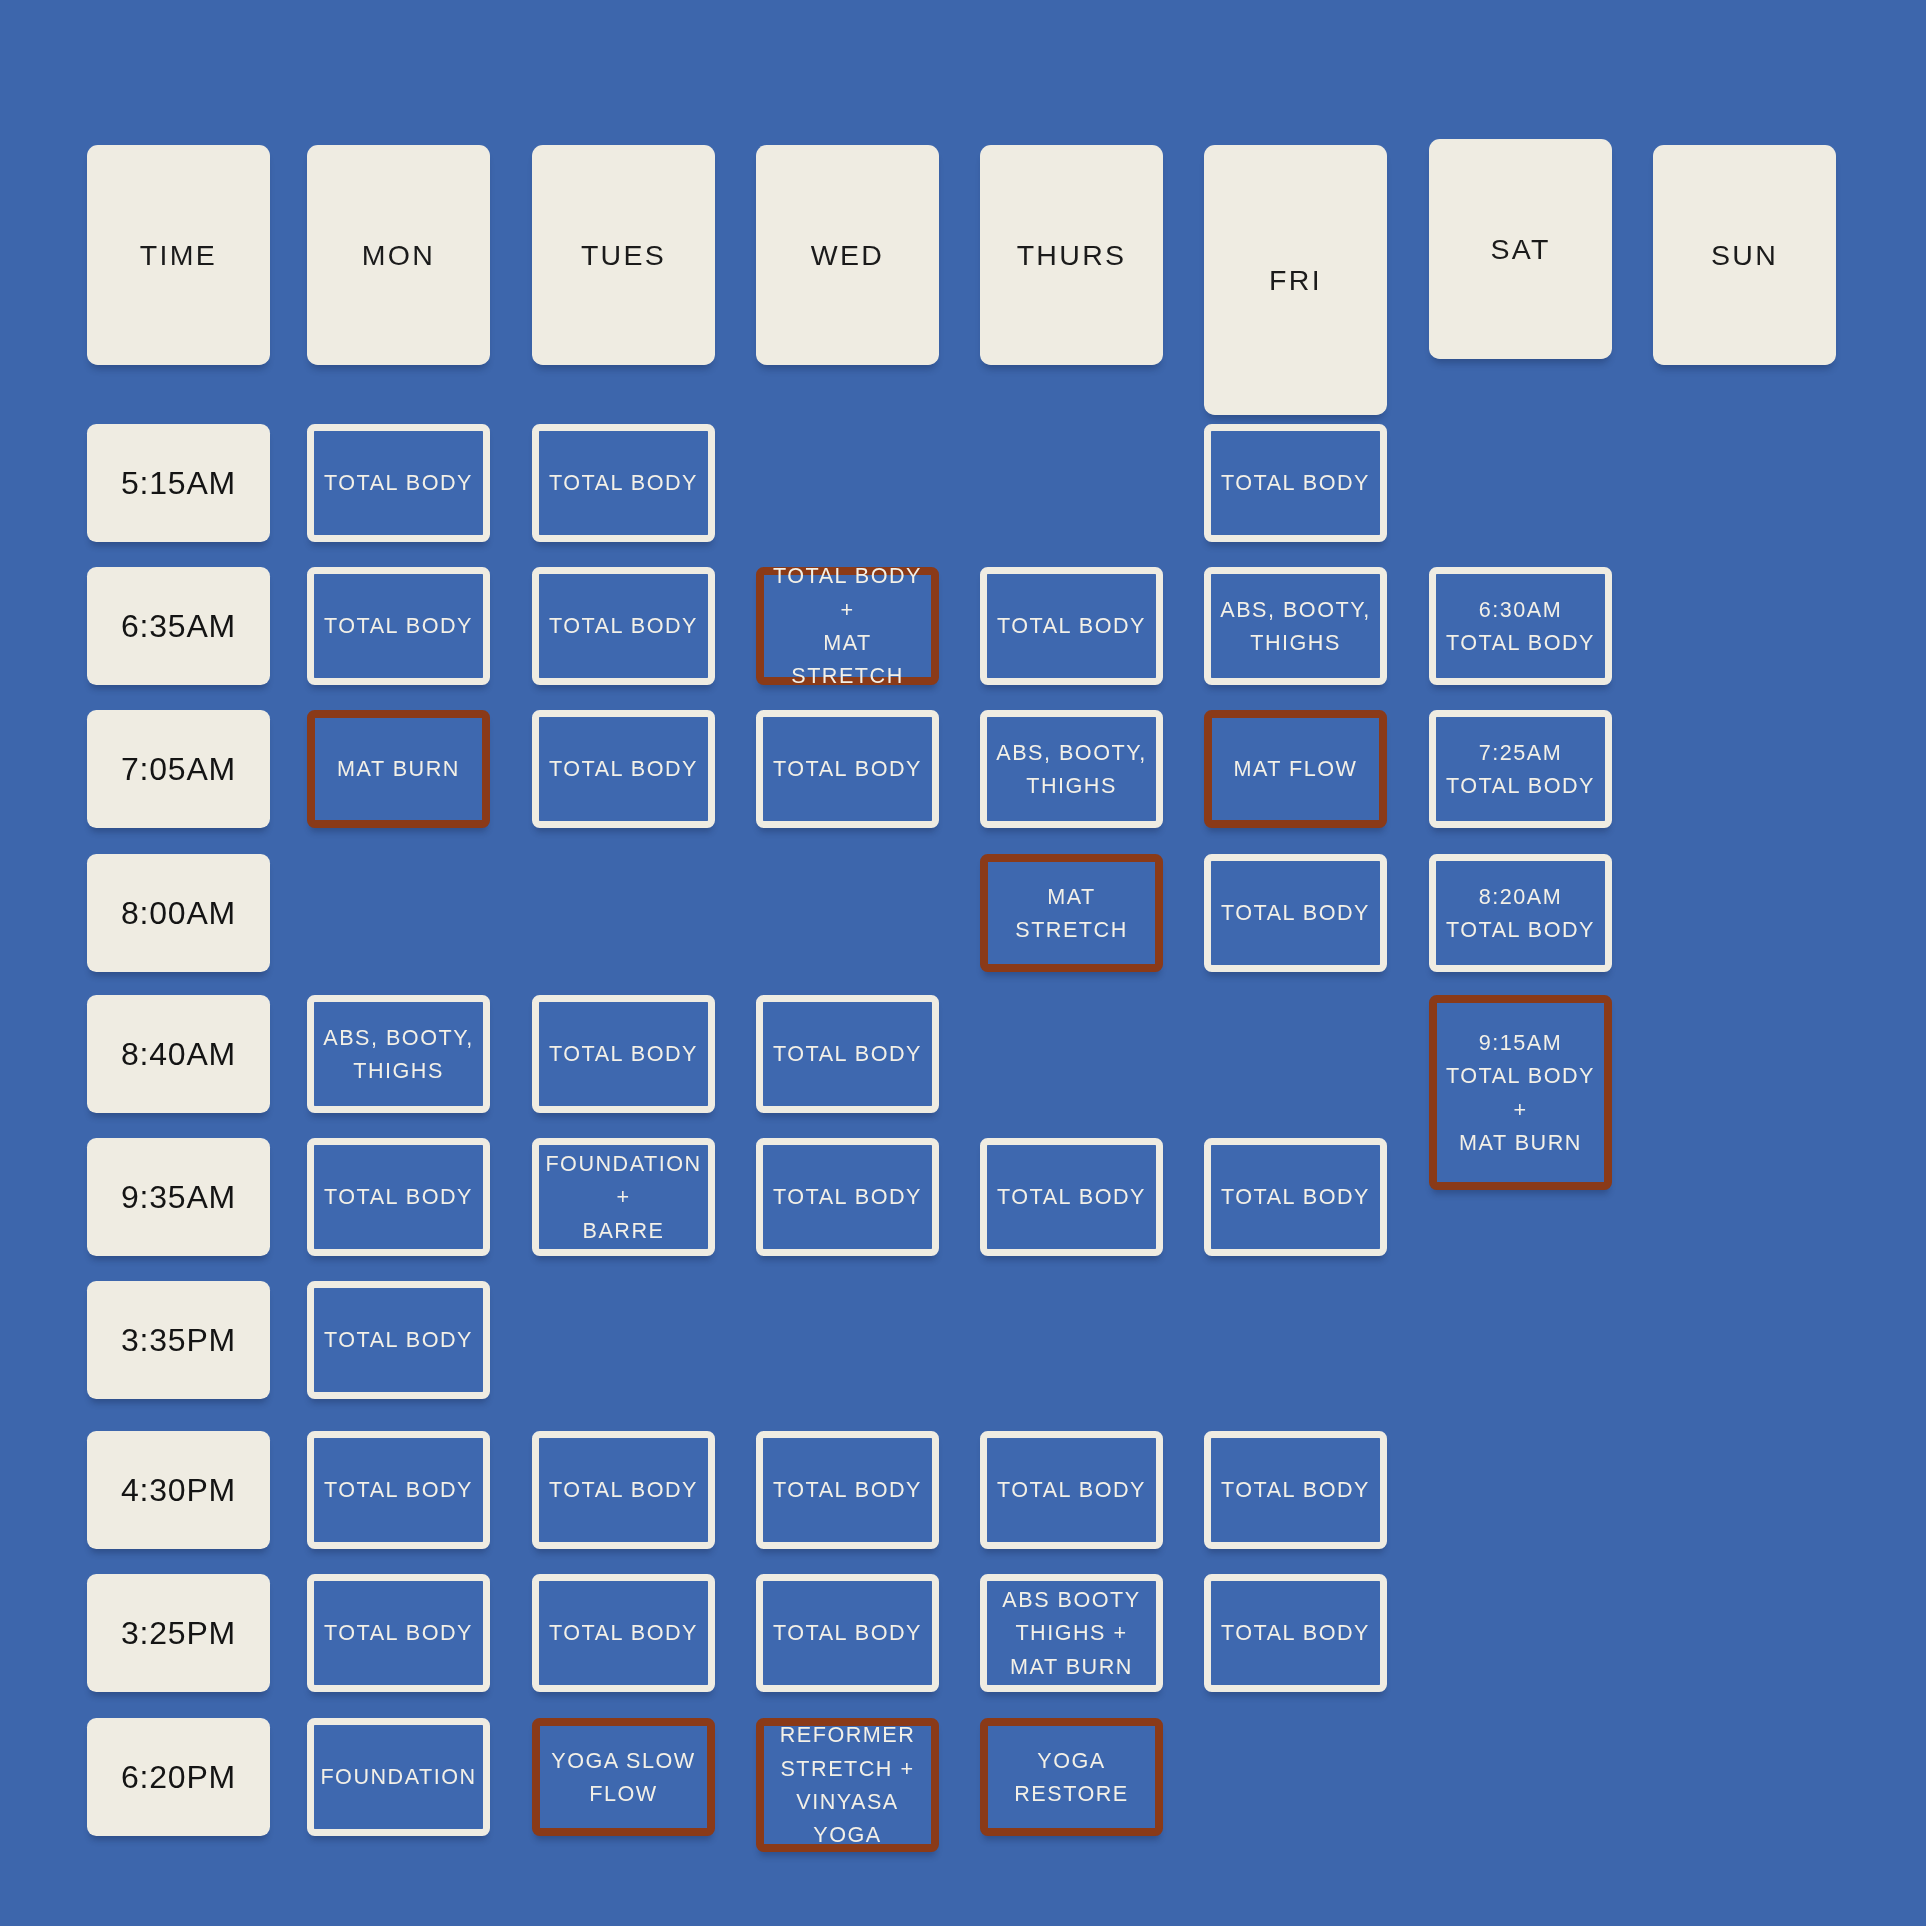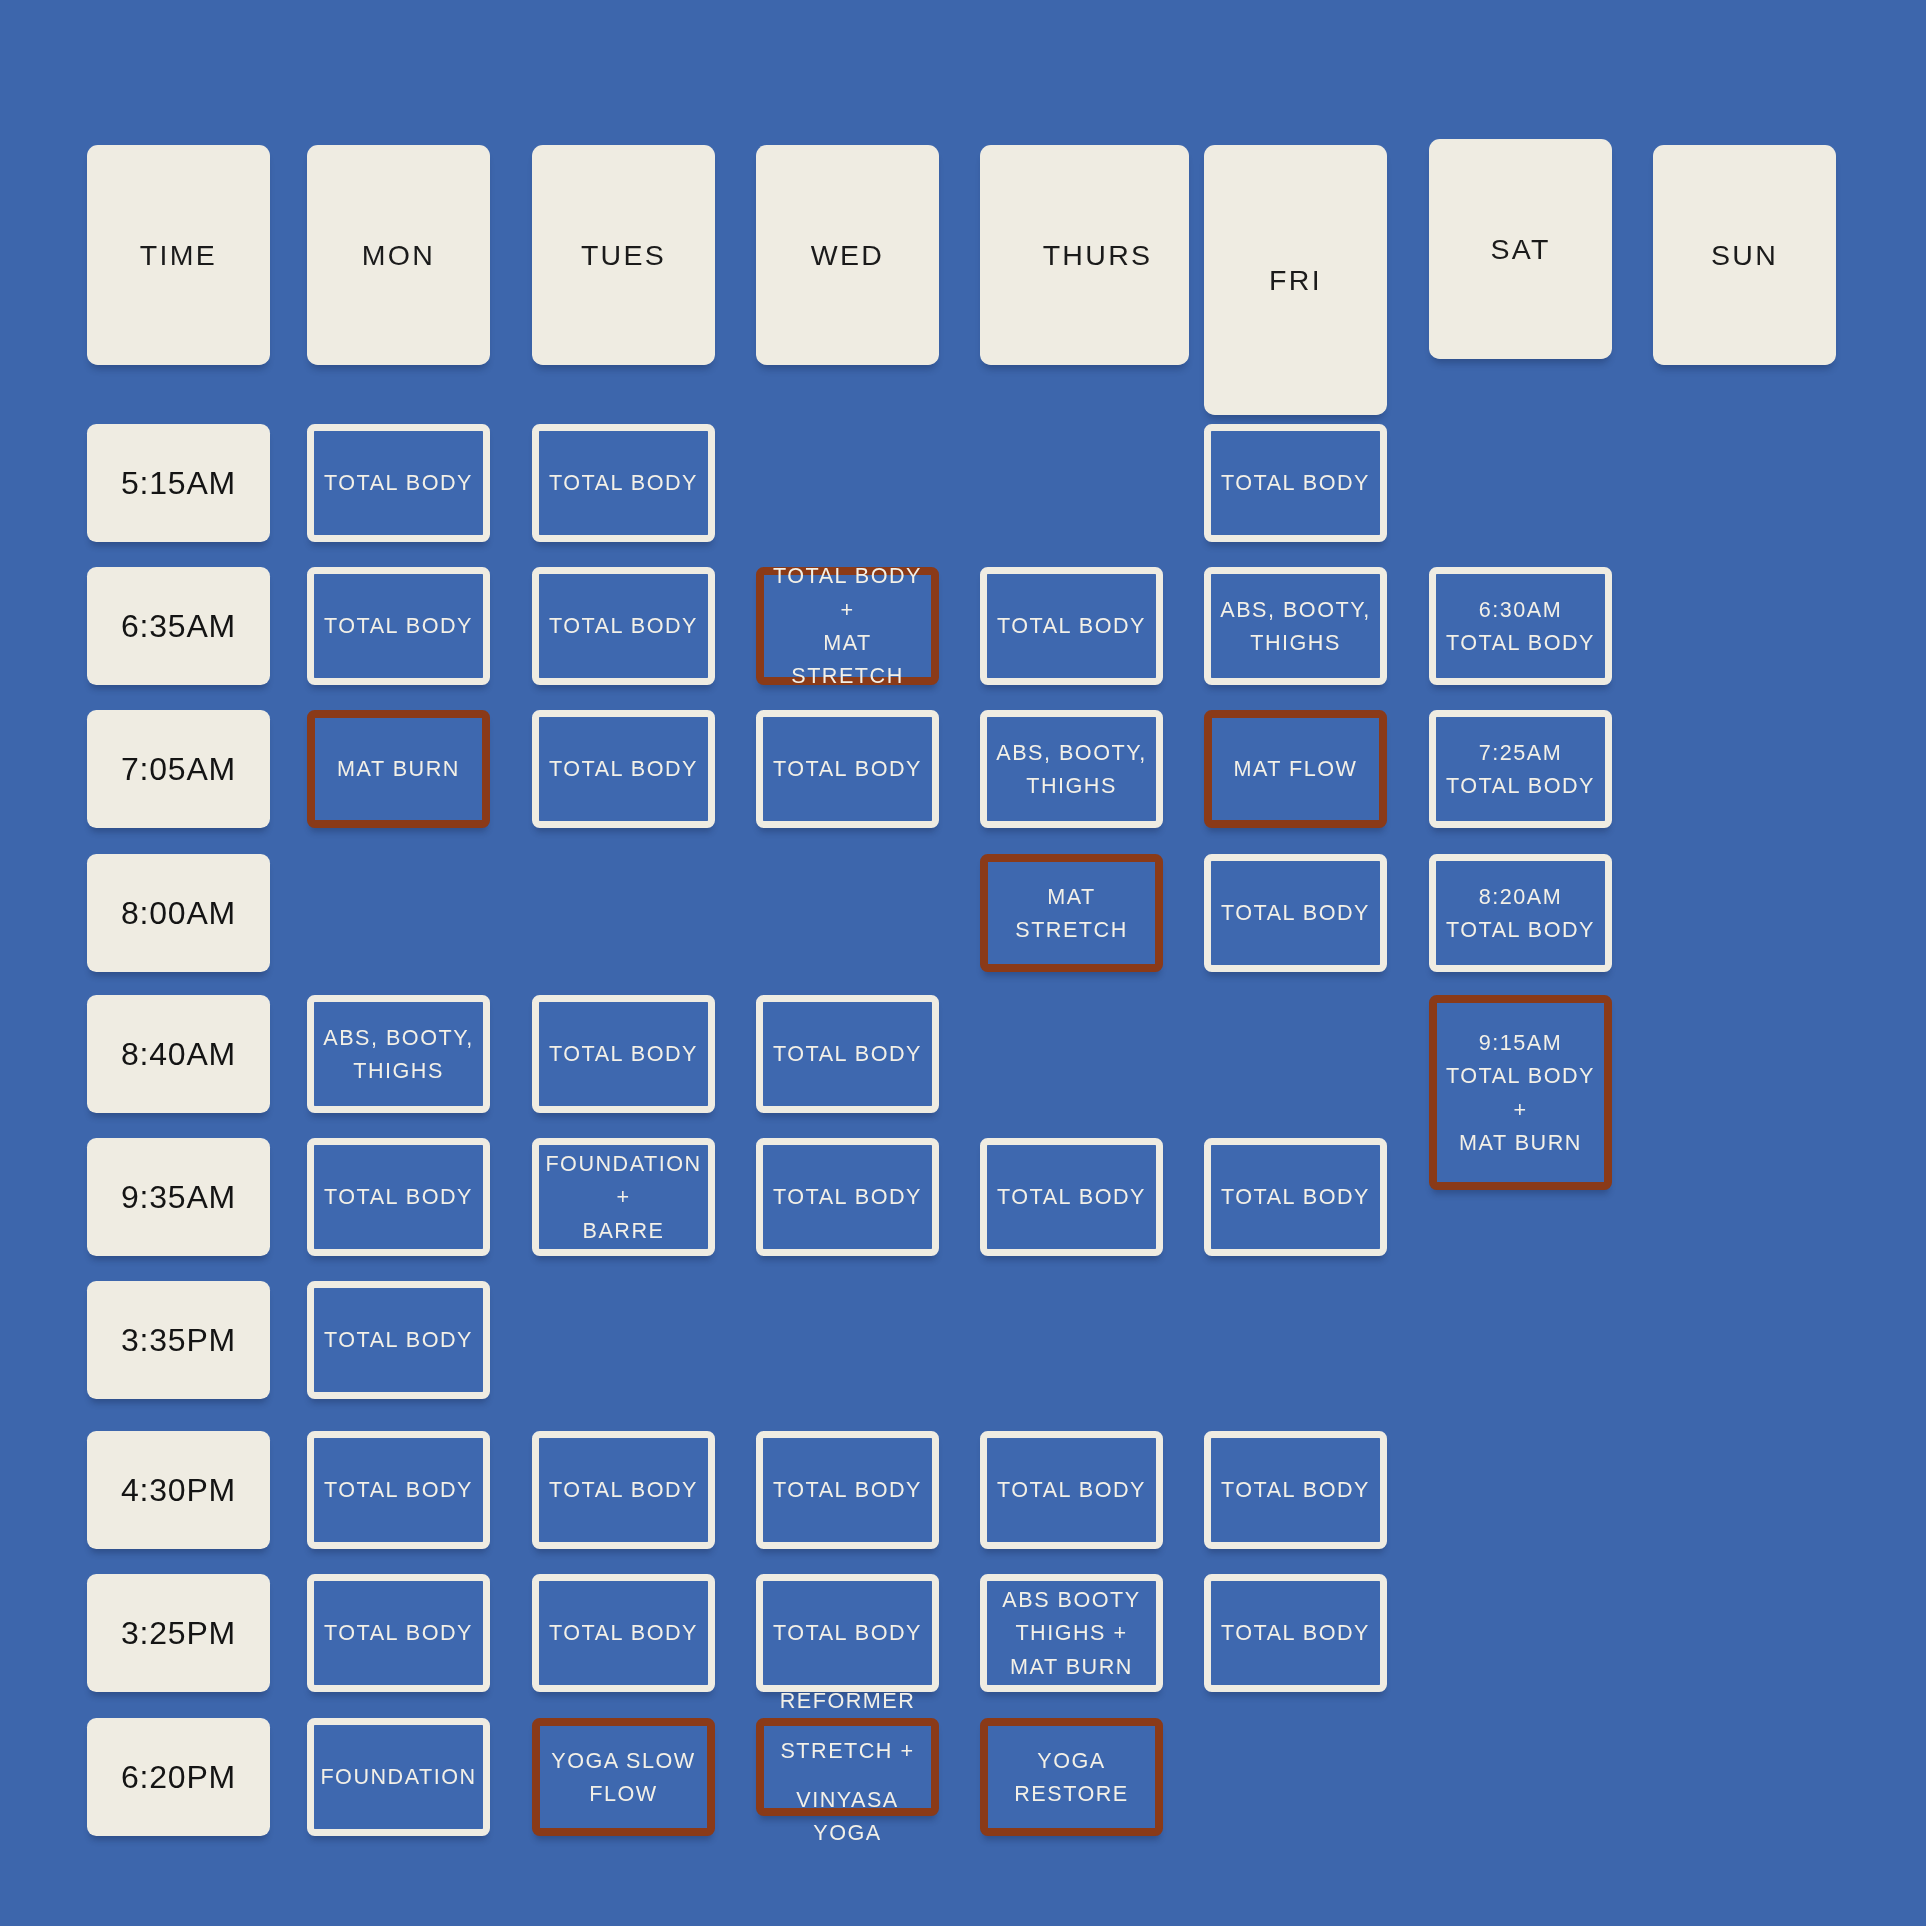--- a/index.html
+++ b/index.html
@@ -43,21 +43,21 @@
   .cls .ln{display:block;padding:0 4.6px;}
 </style>
 </head>
 <body>
 
 <div id="board">
     <div class="hdr" style="left: 87px; top: 145px; width: 183px; height: 220px;">TIME</div>
     <div class="hdr" style="left: 307px; top: 145px; width: 183px; height: 220px;">MON</div>
     <div class="hdr" style="left: 532px; top: 145px; width: 183px; height: 220px;">TUES</div>
     <div class="hdr" style="left: 756px; top: 145px; width: 183px; height: 220px;">WED</div>
-    <div class="hdr" style="left: 980px; top: 145px; width: 183px; height: 220px; padding-left: 26px;">THURS</div>
+    <div class="hdr" style="left: 980px; top: 145px; width: 183px; height: 220px;">THURS</div>
     <div class="hdr" style="left: 1204px; top: 145px; width: 183px; height: 270px;">FRI</div>
     <div class="hdr" style="left: 1429px; top: 139px; width: 183px; height: 220px;">SAT</div>
     <div class="hdr" style="left: 1653px; top: 145px; width: 183px; height: 220px;">SUN</div>
     <div class="timecell" style="left: 87px; top: 424px; width: 183px; height: 118px;">5:15AM</div>
     <div class="timecell" style="left: 87px; top: 567px; width: 183px; height: 118px;">6:35AM</div>
     <div class="timecell" style="left: 87px; top: 710px; width: 183px; height: 118px;">7:05AM</div>
     <div class="timecell" style="left: 87px; top: 854px; width: 183px; height: 118px;">8:00AM</div>
     <div class="timecell" style="left: 87px; top: 995px; width: 183px; height: 118px;">8:40AM</div>
     <div class="timecell" style="left: 87px; top: 1138px; width: 183px; height: 118px;">9:35AM</div>
     <div class="timecell" style="left: 87px; top: 1281px; width: 183px; height: 118px;">3:35PM</div>
@@ -191,21 +191,21 @@
     <div class="cls white" style="left: 1204px; top: 1574px; width: 183px; height: 118px;">
       <span class="ln">TOTAL BODY</span>
     </div>
     <div class="cls white" style="left: 307px; top: 1718px; width: 183px; height: 118px;">
       <span class="ln">FOUNDATION</span>
     </div>
     <div class="cls red" style="left: 532px; top: 1718px; width: 183px; height: 118px;">
       <span class="ln">YOGA SLOW</span>
       <span class="ln">FLOW</span>
     </div>
-    <div class="cls red" style="left: 756px; top: 1718px; width: 183px; height: 98px; gap: 16px;">
+    <div class="cls red" style="left: 756px; top: 1718px; width: 183px; height: 134px;">
       <span class="ln">REFORMER</span>
       <span class="ln">STRETCH +</span>
       <span class="ln">VINYASA YOGA</span>
     </div>
     <div class="cls red" style="left: 980px; top: 1718px; width: 183px; height: 118px;">
       <span class="ln">YOGA</span>
       <span class="ln">RESTORE</span>
     </div>
   </div>
 

